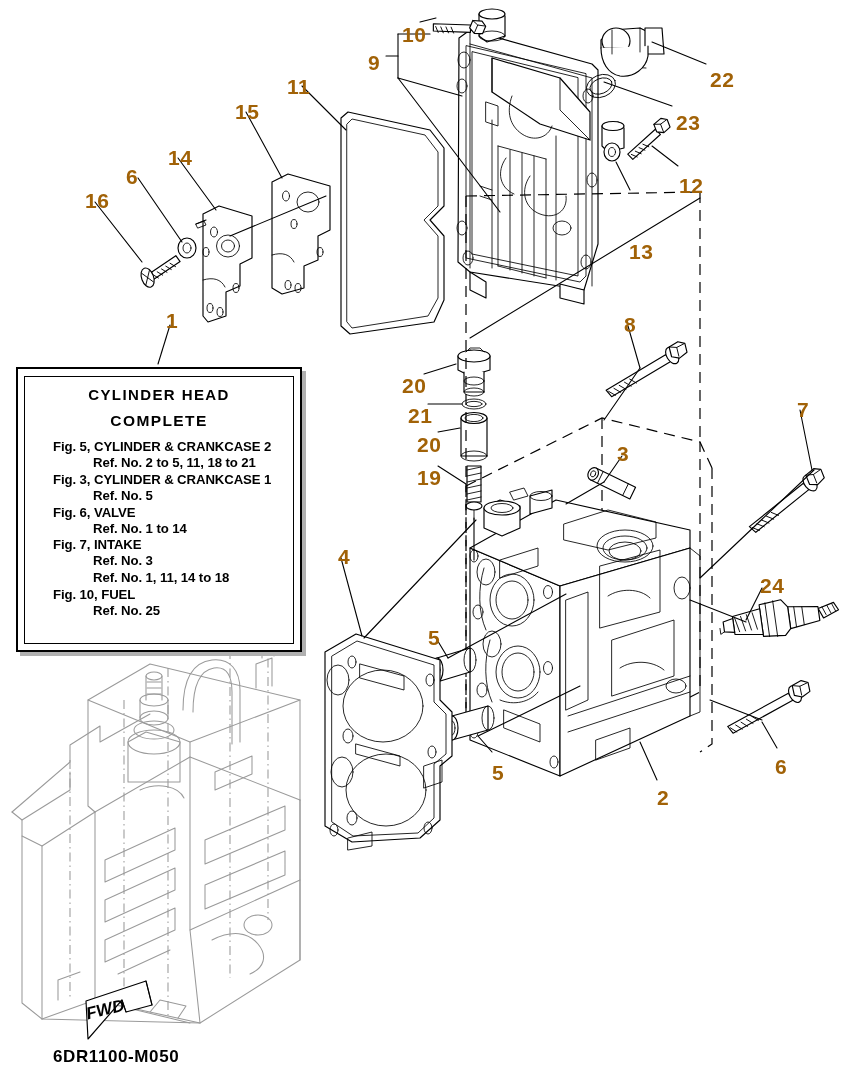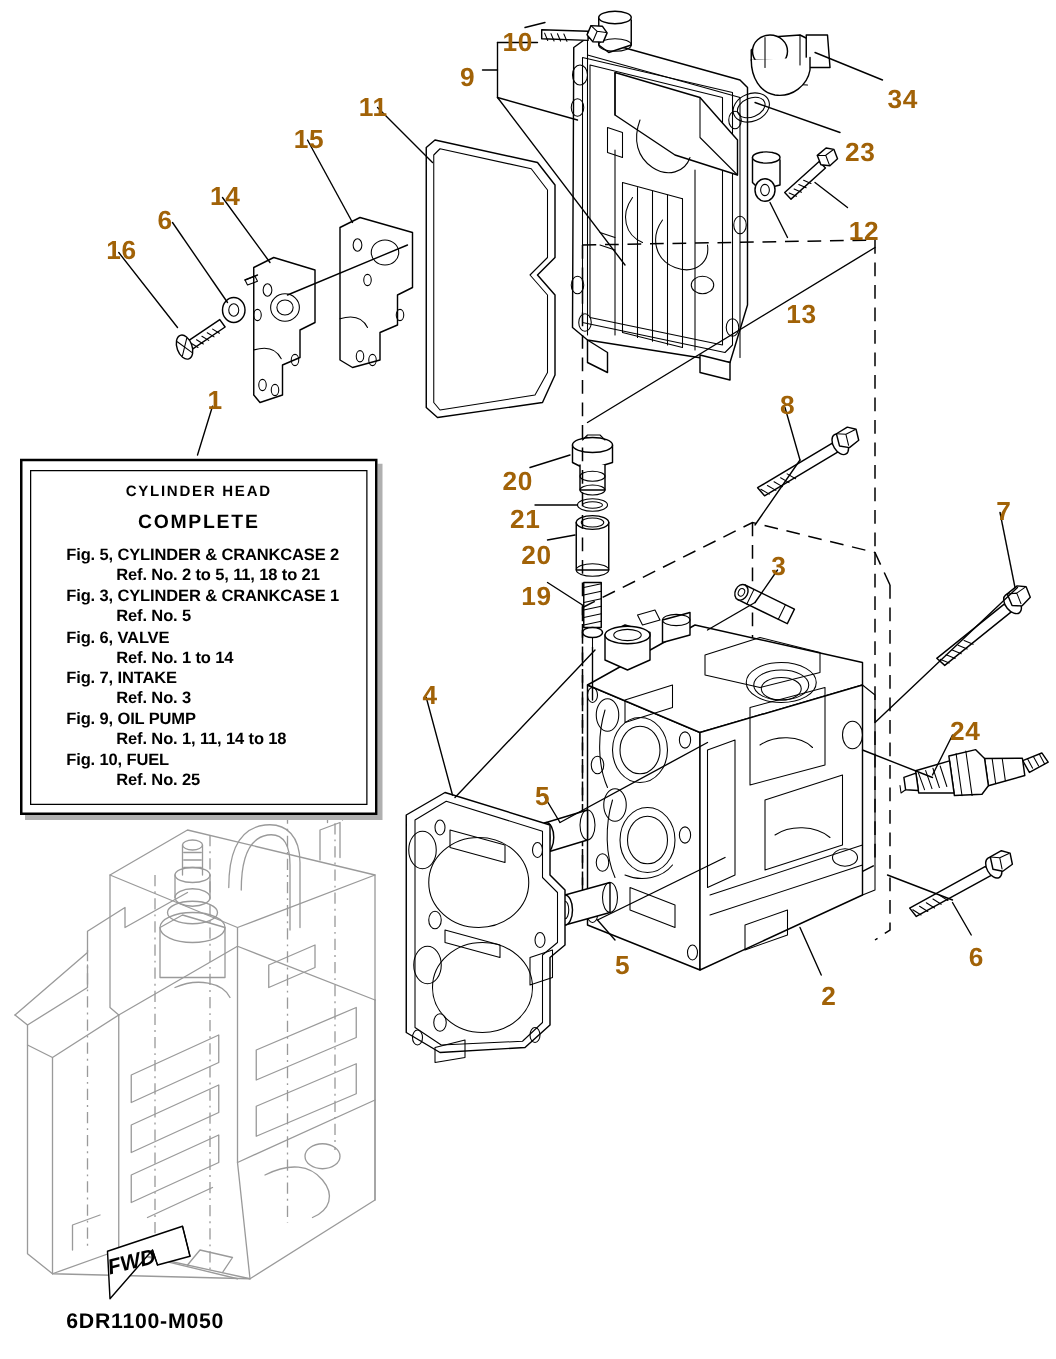--- a/index.html
+++ b/index.html
@@ -28,21 +28,21 @@
     background:#fff;border:2px solid #000;
     box-shadow:4px 4px 0 0 #b0b0b0;
     box-sizing:border-box;
     padding:7px 6px 6px 6px;
   }
   #legend .inner{
     border:1px solid #000;width:100%;height:100%;box-sizing:border-box;
     padding:9px 6px 6px 6px;
   }
   .lg-title{
-    text-align:center;font-weight:bold;font-size:12px;
+    text-align:center;font-weight:bold;font-size:15px;
     letter-spacing:1.4px;margin:0 0 9px 0;
   }
   .lg-title2{
     text-align:center;font-weight:bold;font-size:15.5px;
     letter-spacing:1.4px;margin:0 0 10px 0;
   }
   .lg-line{
     font-size:13.2px;font-weight:bold;line-height:1.13;
     margin:0 0 1px 2px;white-space:nowrap;letter-spacing:-0.1px;padding-left:20px;
   }
@@ -517,21 +517,20 @@
 
       <div class="lg-line">Fig. 3, CYLINDER &amp; CRANKCASE 1</div>
       <div class="lg-ref">Ref. No. 5</div>
 
       <div class="lg-line">Fig. 6, VALVE</div>
       <div class="lg-ref">Ref. No. 1 to 14</div>
 
       <div class="lg-line">Fig. 7, INTAKE</div>
       <div class="lg-ref">Ref. No. 3</div>
 
-      <div class="lg-line">Fig. 9, OIL PUMP</div>
       <div class="lg-ref">Ref. No. 1, 11, 14 to 18</div>
 
       <div class="lg-line">Fig. 10, FUEL</div>
       <div class="lg-ref">Ref. No. 25</div>
     </div>
   </div>
 
   <div id="callout-layer">
       <div class="callout" style="left: 166px; top: 310px;">1</div>
       <div class="callout" style="left: 657px; top: 787px;">2</div>
@@ -548,21 +547,21 @@
       <div class="callout" style="left: 679px; top: 175px;">12</div>
       <div class="callout" style="left: 629px; top: 199px; margin-top: 42px;">13</div>
       <div class="callout" style="left: 168px; top: 147px;">14</div>
       <div class="callout" style="left: 235px; top: 101px;">15</div>
       <div class="callout" style="left: 85px; top: 190px;">16</div>
       <div class="callout" style="left: 126px; top: 166px;">6</div>
       <div class="callout" style="left: 417px; top: 434px;">20</div>
       <div class="callout" style="left: 417px; top: 467px;">19</div>
       <div class="callout" style="left: 402px; top: 375px;">20</div>
       <div class="callout" style="left: 408px; top: 405px;">21</div>
-      <div class="callout" style="left: 710px; top: 69px;">34</div>
+      <div class="callout" style="left: 710px; top: 69px;">22</div>
       <div class="callout" style="left: 676px; top: 112px;">23</div>
       <div class="callout" style="left: 760px; top: 575px;">24</div>
     </div>
 
   <div id="fwd-label">FWD</div>
   <div id="footer-code">6DR1100-M050</div>
 
 </div>
 
 </body></html>

